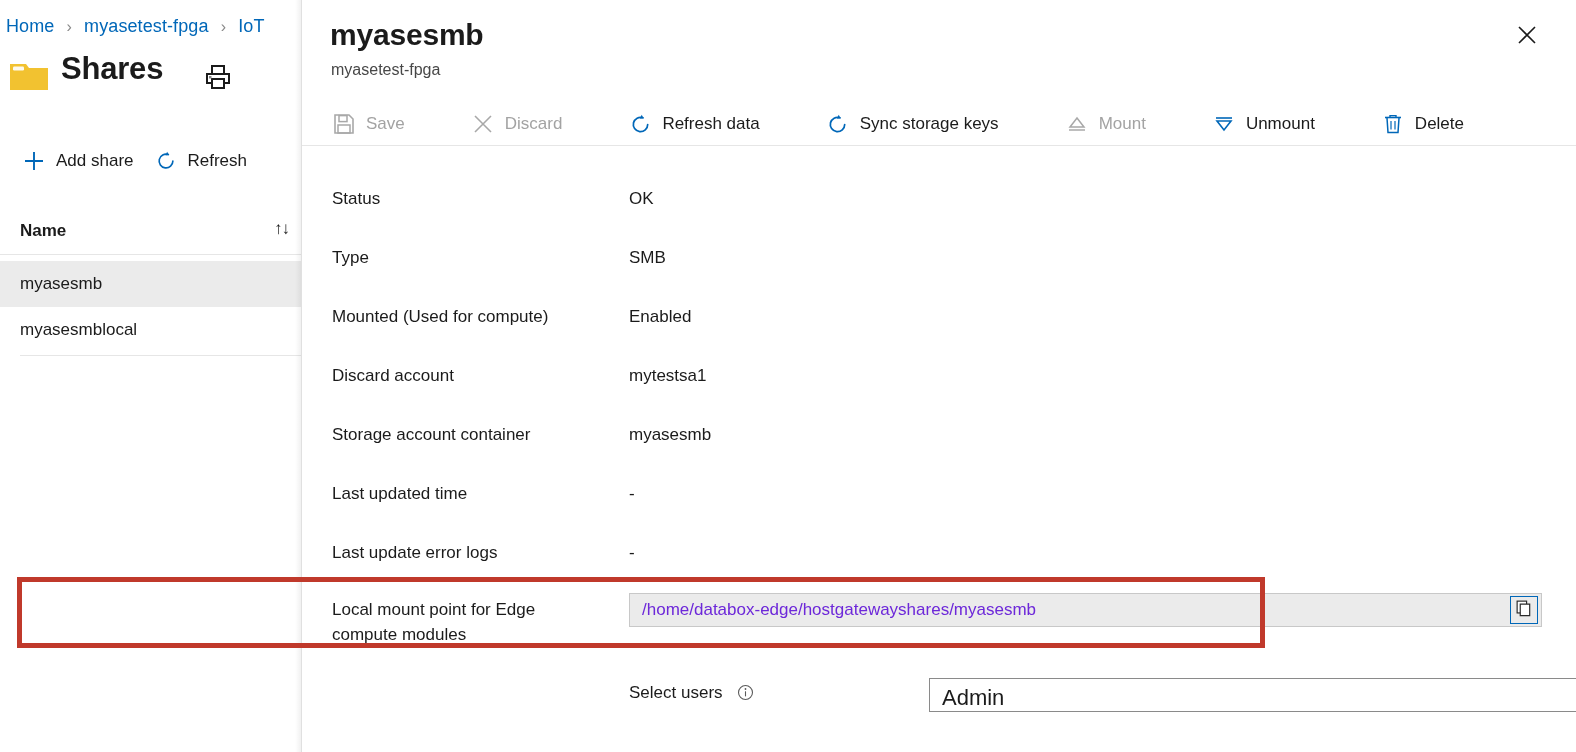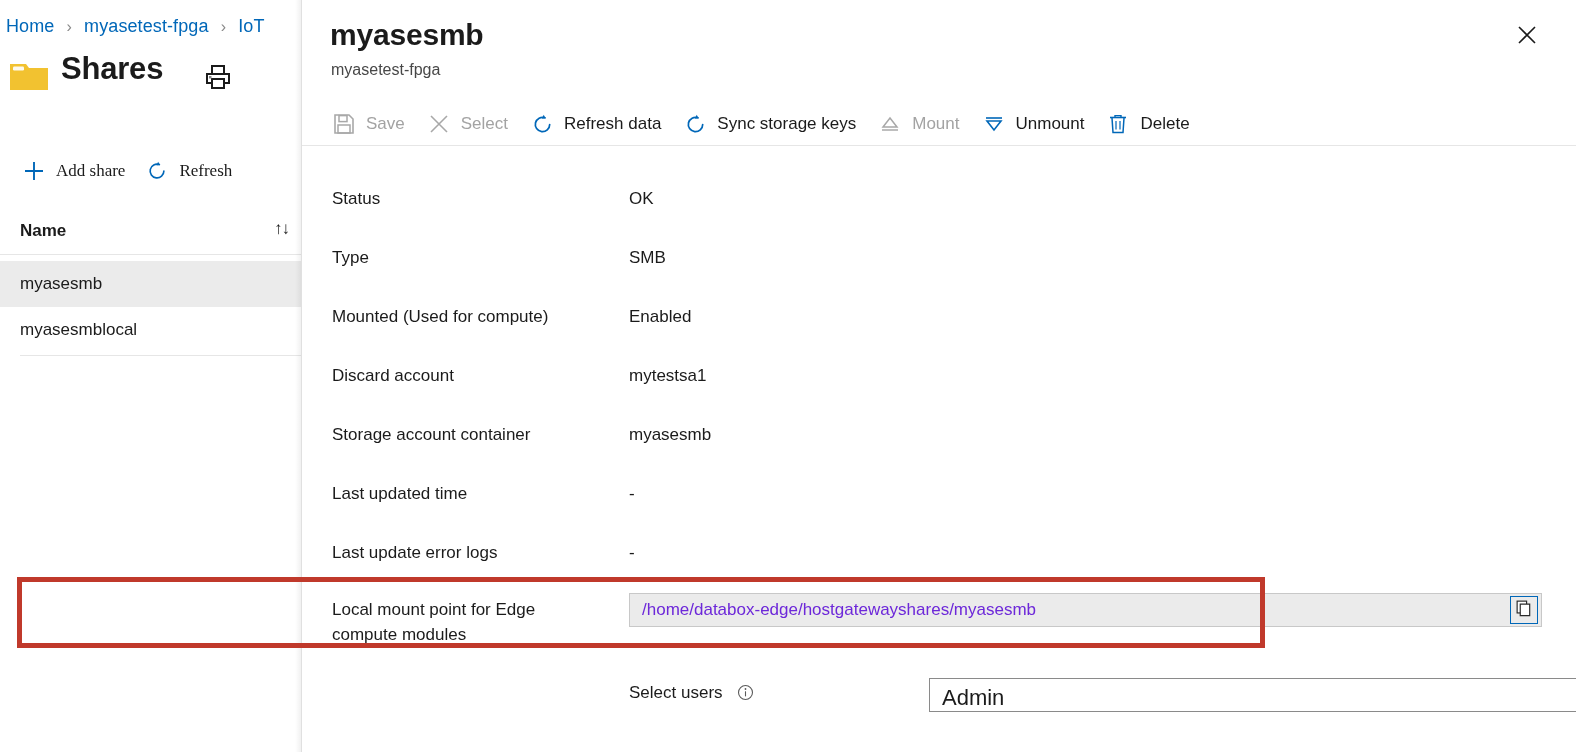--- a/index.html
+++ b/index.html
@@ -61,25 +61,24 @@
     letter-spacing: -0.2px;
   }
   .print-icon {
     position: absolute;
     left: 203px; top: 11px;
     width: 30px; height: 28px;
   }
 
   .left-commandbar {
     position: absolute;
-    left: 0; top: 154px;
+    left: 0; top: 139px;
     width: 301px; height: 44px;
     display: flex;
-    align-items: flex-start;
-    font-family: Liberation Serif, serif;
+    align-items: center;
   }
   .lcmd {
     display: flex;
     align-items: center;
     height: 34px;
     padding: 0 4px;
     margin-right: 10px;
     cursor: pointer;
     font-size: 17px;
     color: #1b1b1b;
@@ -182,20 +181,21 @@
   }
 
   .panel-commandbar {
     position: absolute;
     left: 0; top: 103px;
     width: 1275px; height: 43px;
     border-bottom: 1px solid #e6e6e6;
     display: flex;
     align-items: center;
     padding-left: 29px;
+    gap: 44px;
   }
   .cmd {
     display: flex;
     align-items: center;
     height: 32px;
     margin-right: 21px;
     cursor: pointer;
     font-size: 17px;
     color: #1b1b1b;
     white-space: nowrap;
@@ -397,21 +397,21 @@
         </span>
         <span>Save</span>
       </div>
 
       <div class="cmd disabled">
         <span class="gl">
           <svg width="22" height="22" viewBox="0 0 22 22">
             <path d="M3 3 L19 19 M19 3 L3 19" stroke="#a8a8a8" stroke-width="1.6"></path>
           </svg>
         </span>
-        <span>Select</span>
+        <span>Discard</span>
       </div>
 
       <div class="cmd">
         <span class="gl">
           <svg width="23" height="23" viewBox="0 0 24 24">
             <path d="M19.5 12 A7.5 7.5 0 1 1 14.6 4.95" stroke="#0067b8" stroke-width="1.8" fill="none" stroke-linecap="round"></path>
             <path d="M13.2 1.9 L15.3 5.4 L11.4 6.1 Z" fill="#0067b8"></path>
           </svg>
         </span>
         <span>Refresh data</span>

